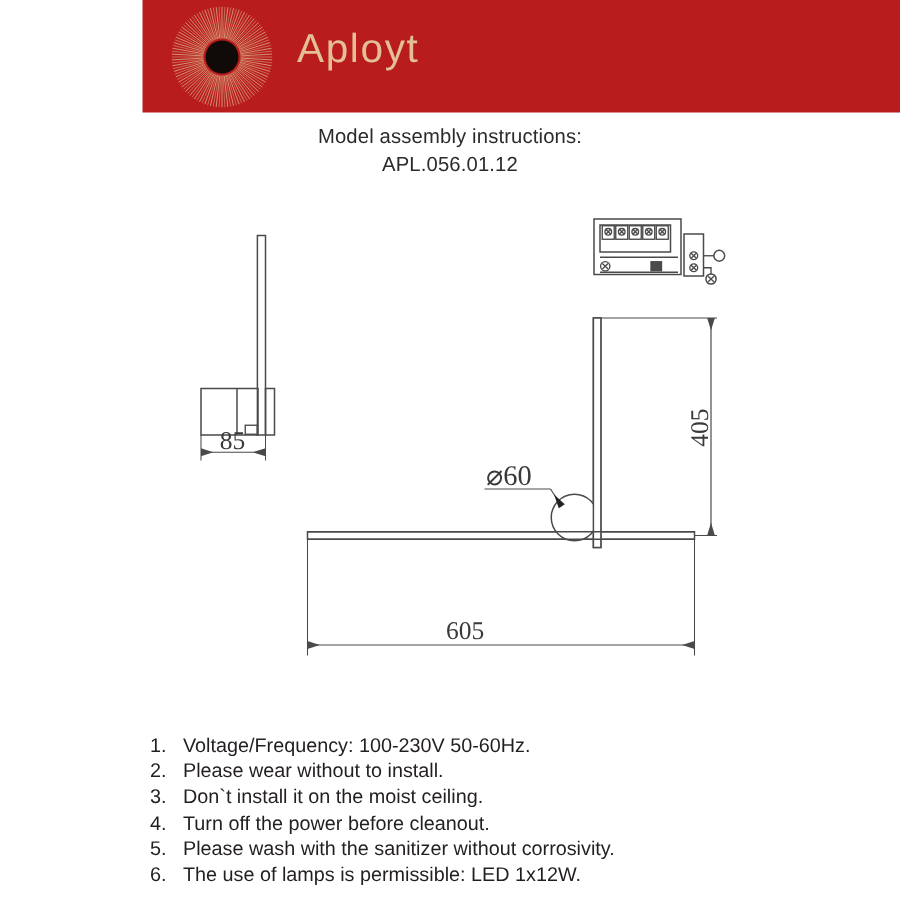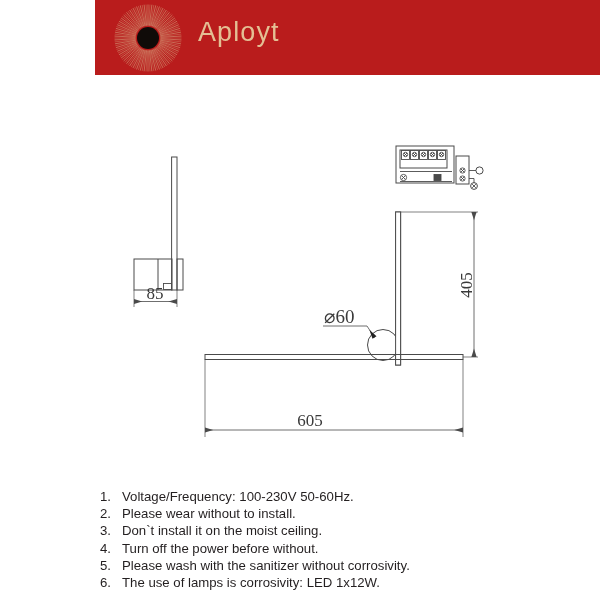--- a/index.html
+++ b/index.html
@@ -255,20 +255,22 @@
             <line x1="272.00" y1="-18.00" x2="5.23" y2="-155.25" opacity="0.63"></line>
             <line x1="272.00" y1="-18.00" x2="-4.25" y2="-134.98" opacity="0.61"></line>
             <line x1="272.00" y1="-18.00" x2="-12.21" y2="-114.06" opacity="0.58"></line>
             <line x1="272.00" y1="-18.00" x2="-18.57" y2="-92.61" opacity="0.55"></line>
           </g>
       </svg>
     </div>
 
   </div>
 
+  <div class="doc-title" id="title-line-1">Model assembly instructions:</div>
+  <div class="doc-title" id="title-line-2">APL.056.01.12</div>
 
   <div id="drawing-area">
     <svg id="drawing-svg" width="600" height="340" viewBox="0 0 600 340" stroke="#4a4a4a" fill="none" stroke-linecap="butt" stroke-linejoin="miter">
 
       <defs>
         <marker id="arrowEnd" markerWidth="9" markerHeight="7" refX="8.6" refY="3.5" orient="auto" markerUnits="userSpaceOnUse">
           <path d="M0,3.5 L8.6,0.9 L8.6,6.1 Z" fill="#4a4a4a" stroke="none"></path>
         </marker>
         <marker id="arrowStart" markerWidth="9" markerHeight="7" refX="0.4" refY="3.5" orient="auto" markerUnits="userSpaceOnUse">
           <path d="M8.6,3.5 L0.4,0.9 L0.4,6.1 Z" fill="#4a4a4a" stroke="none"></path>
@@ -386,26 +388,26 @@
     <div class="note-row">
       <span class="note-num">2.</span>
       <span class="note-text">Please wear without to install.</span>
     </div>
     <div class="note-row">
       <span class="note-num">3.</span>
       <span class="note-text">Don`t install it on the moist ceiling.</span>
     </div>
     <div class="note-row">
       <span class="note-num">4.</span>
-      <span class="note-text">Turn off the power before without.</span>
+      <span class="note-text">Turn off the power before cleanout.</span>
     </div>
     <div class="note-row">
       <span class="note-num">5.</span>
       <span class="note-text">Please wash with the sanitizer without corrosivity.</span>
     </div>
     <div class="note-row">
       <span class="note-num">6.</span>
-      <span class="note-text">The use of lamps is corrosivity: LED 1x12W.</span>
+      <span class="note-text">The use of lamps is permissible: LED 1x12W.</span>
     </div>
 
   </div>
 
 </div>
 
 </body></html>

